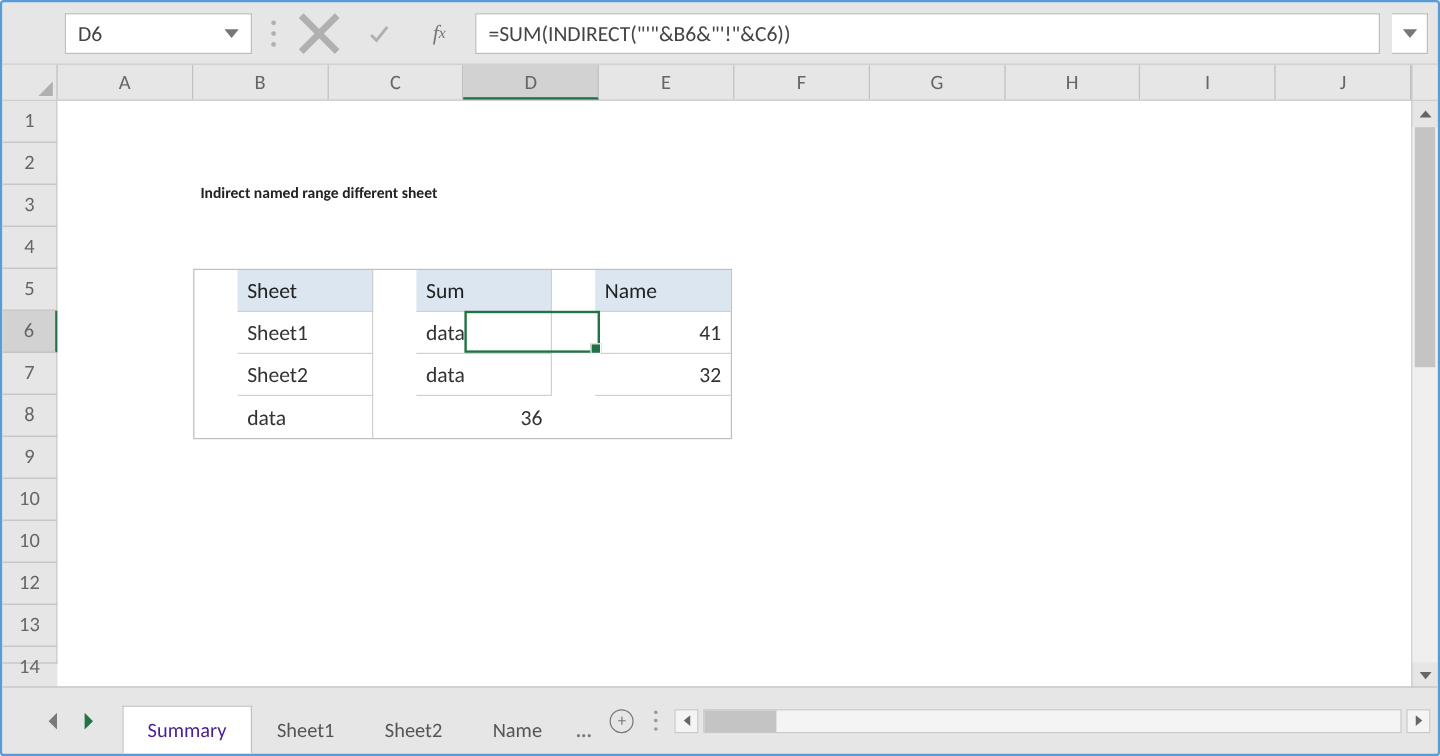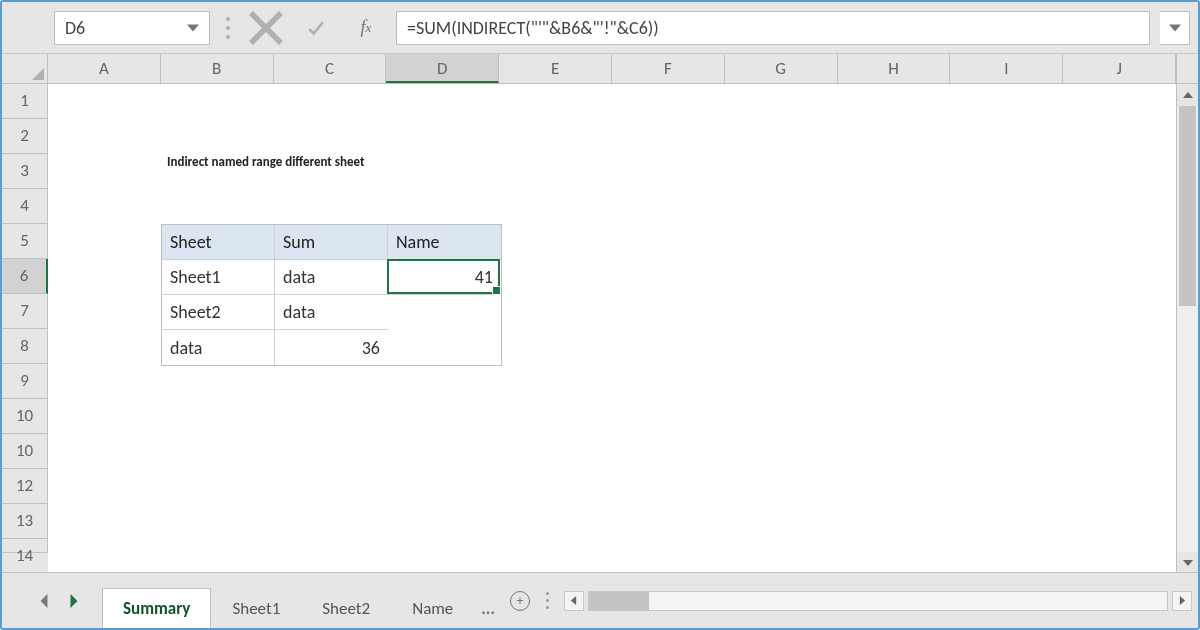--- a/index.html
+++ b/index.html
@@ -32,21 +32,21 @@
   .rh { height: 35px; border-bottom:1px solid #c0c0c0; border-right:1px solid #c0c0c0; text-align:center; font-size:17px; color:#666; line-height:34px; }
   .rh.sel { background:#d2d2d2; border-right:2px solid #217346; }
   .rh.last { height: 14px; }
   .cells { position:relative; flex:1; background:#fff; }
 
   
   .title { position:absolute; left: 119px; top: 70px; font-size: 13px; font-weight: bold; color:#222; }
 
   .table { position:absolute; left: 113px; top: 140px; border:1px solid #bfbfbf; }
   .trow { display:flex; height:35px; }
-  .tcell { width:113px; border-right:1px solid #d0d0d0; border-bottom:1px solid #d0d0d0; padding:16px 8px; font-size:18px; color:#333; display:flex; align-items:center; }
+  .tcell { width:113px; border-right:1px solid #d0d0d0; border-bottom:1px solid #d0d0d0; padding:16px 8px; font-size:18px; color:#333; display:flex; align-items:center;margin-left:36px; }
   .trow .tcell:last-child{border-right:none;}
   .trow:last-child .tcell{border-bottom:none;}
   .thead { background:#dce6f1; font-weight:normal; color:#222; }
   .tnum { justify-content:flex-end; }
 
   
   .active-cell { position:absolute; left: 339px; top: 175px; width:113px; height:35px; border:2px solid #217346; pointer-events:none; }
   .active-cell::after{content:"";position:absolute;right:-3px;bottom:-3px;width:7px;height:7px;background:#217346;border:1px solid #fff;}
 
   
@@ -56,21 +56,21 @@
   .vscroll .track{flex:1;background:#efefef;width:100%;position:relative;}
   .vscroll .thumb{position:absolute;top:0;left:2px;right:2px;height:200px;background:#c4c4c4;}
 
   
   .bottom { position:absolute; bottom:0; left:0; right:0; height:56px; background:#e6e6e6; border-top:1px solid #c0c0c0; display:flex; align-items:stretch; }
   .navbtns { width:100px; display:flex; align-items:center; justify-content:center; gap:18px; padding-left:14px;}
   .navbtns svg{width:12px;height:14px;fill:#7a7a7a;}
   .navbtns svg.active{fill:#217346;}
   .tabs { display:flex; align-items:flex-end; height:100%; }
   .tab { height: 40px; margin-top:8px; padding: 0 20px; font-size:17px; color:#555; display:flex; align-items:center; border:1px solid transparent; border-bottom:none; cursor:default;}
-  .tab.active { background:#fff; border-color:#c0c0c0; color:#14532d; font-weight:bold; border-top:1px solid #c0c0c0;}
+  .tab.active { background:#fff; border-color:#c0c0c0; color:#4c1d95; font-weight:normal; border-top:1px solid #c0c0c0;}
   .tab.dots{padding:0 6px;color:#777;font-weight:bold;}
   .newsheet { width:36px; display:flex; align-items:center; justify-content:center;}
   .newsheet .circ{width:20px;height:20px;border:1.5px solid #777;border-radius:50%;display:flex;align-items:center;justify-content:center;font-size:14px;color:#777;line-height:1;}
   .bsep { width: 20px; display:flex; flex-direction:column; justify-content:center; align-items:center; gap:4px;}
   .bsep span{width:3px;height:3px;border-radius:50%;background:#999;}
   .hscroll { flex:1; display:flex; align-items:center; padding:0 6px; gap:4px;}
   .hscroll .harrow{width:20px;height:20px;background:#f4f4f4;border:1px solid #c8c8c8;display:flex;align-items:center;justify-content:center;}
   .hscroll .harrow svg{width:9px;height:9px;fill:#666;}
   .hscroll .htrack{flex:1;height:20px;background:#f4f4f4;border:1px solid #c8c8c8;position:relative;}
   .hscroll .hthumb{position:absolute;left:0;top:0;bottom:0;width:60px;background:#c4c4c4;}
@@ -154,20 +154,21 @@
         <div class="tcell thead">Name</div>
       </div>
       <div class="trow">
         <div class="tcell">Sheet1</div>
         <div class="tcell">data</div>
         <div class="tcell tnum">41</div>
       </div>
       <div class="trow">
         <div class="tcell">Sheet2</div>
         <div class="tcell">data</div>
+        <div class="tcell tnum">32</div>
       </div>
       <div class="trow">
         <div class="tcell">data</div>
         <div class="tcell tnum">36</div>
       </div>
     </div>
 
     <div class="active-cell"></div>
   </div>
 

